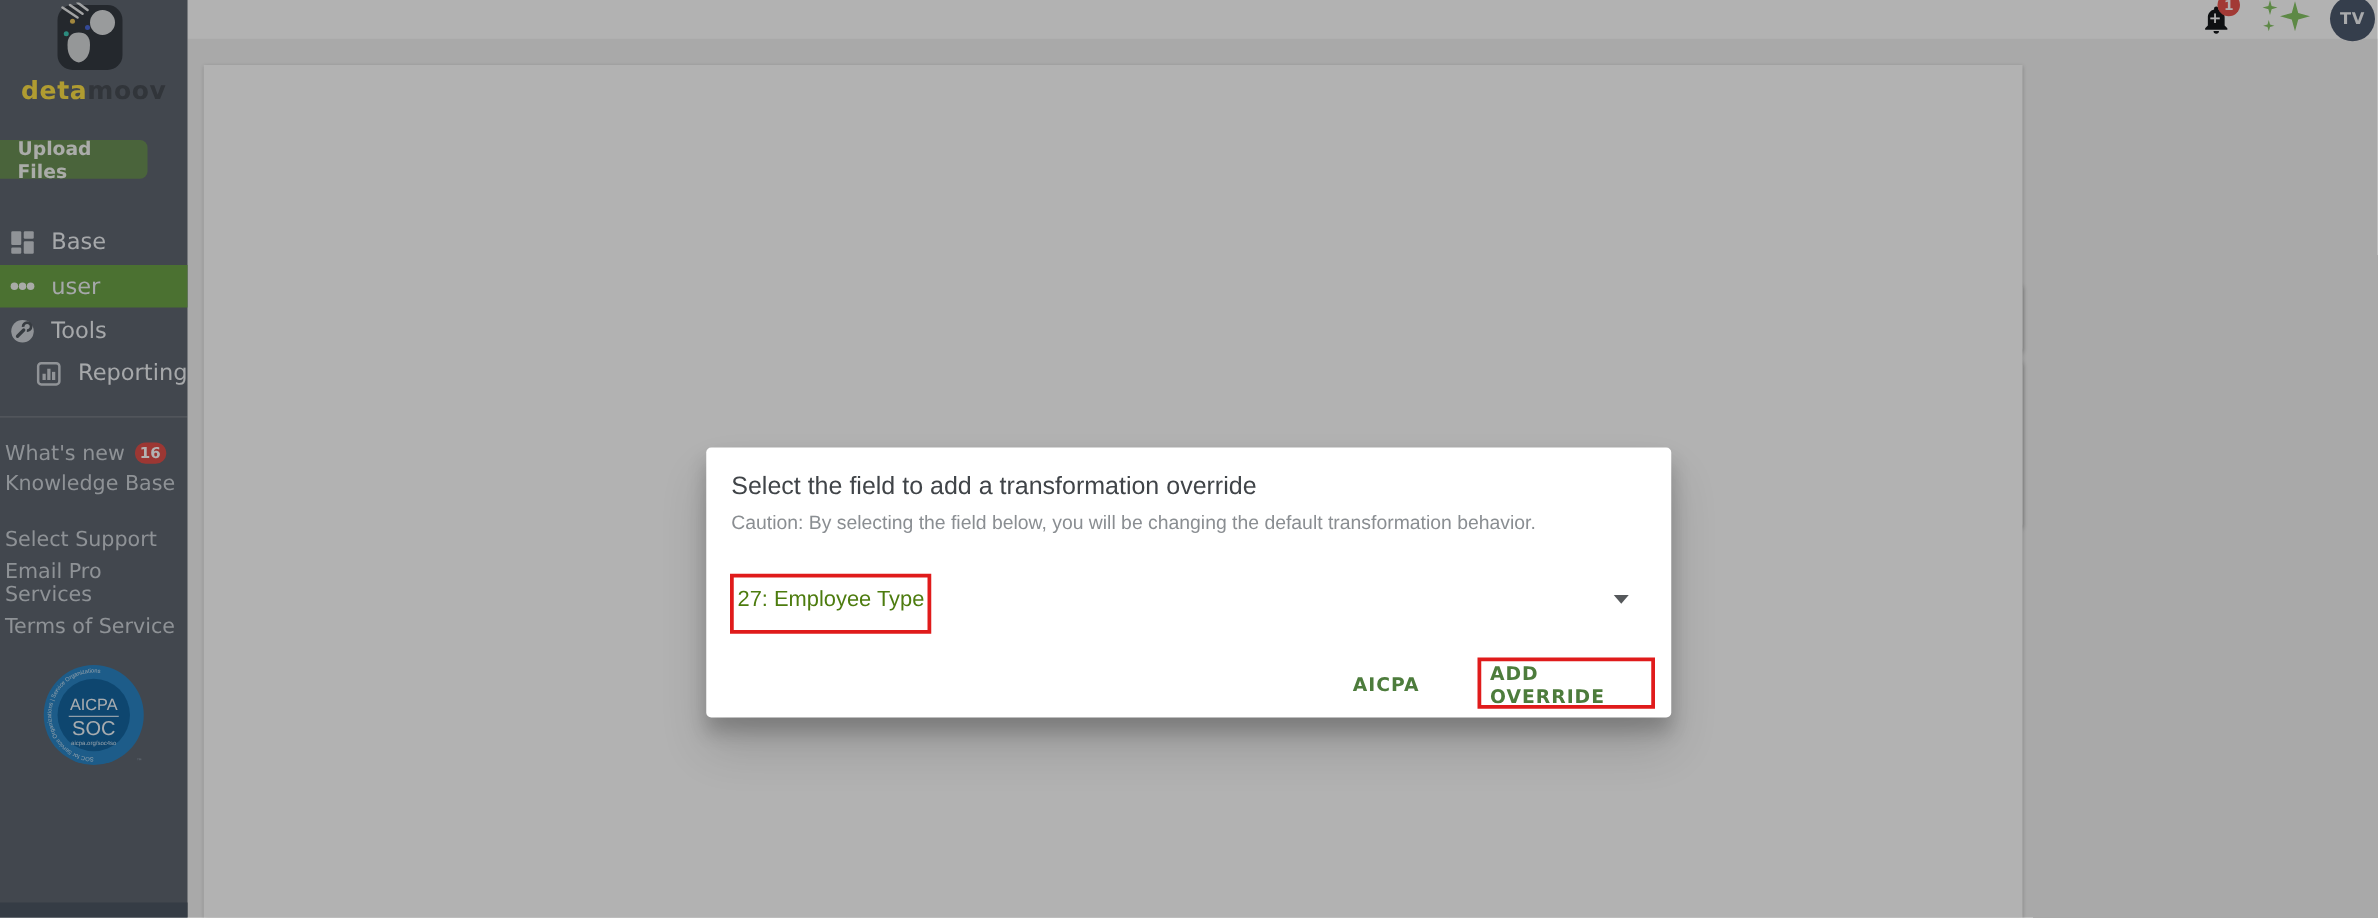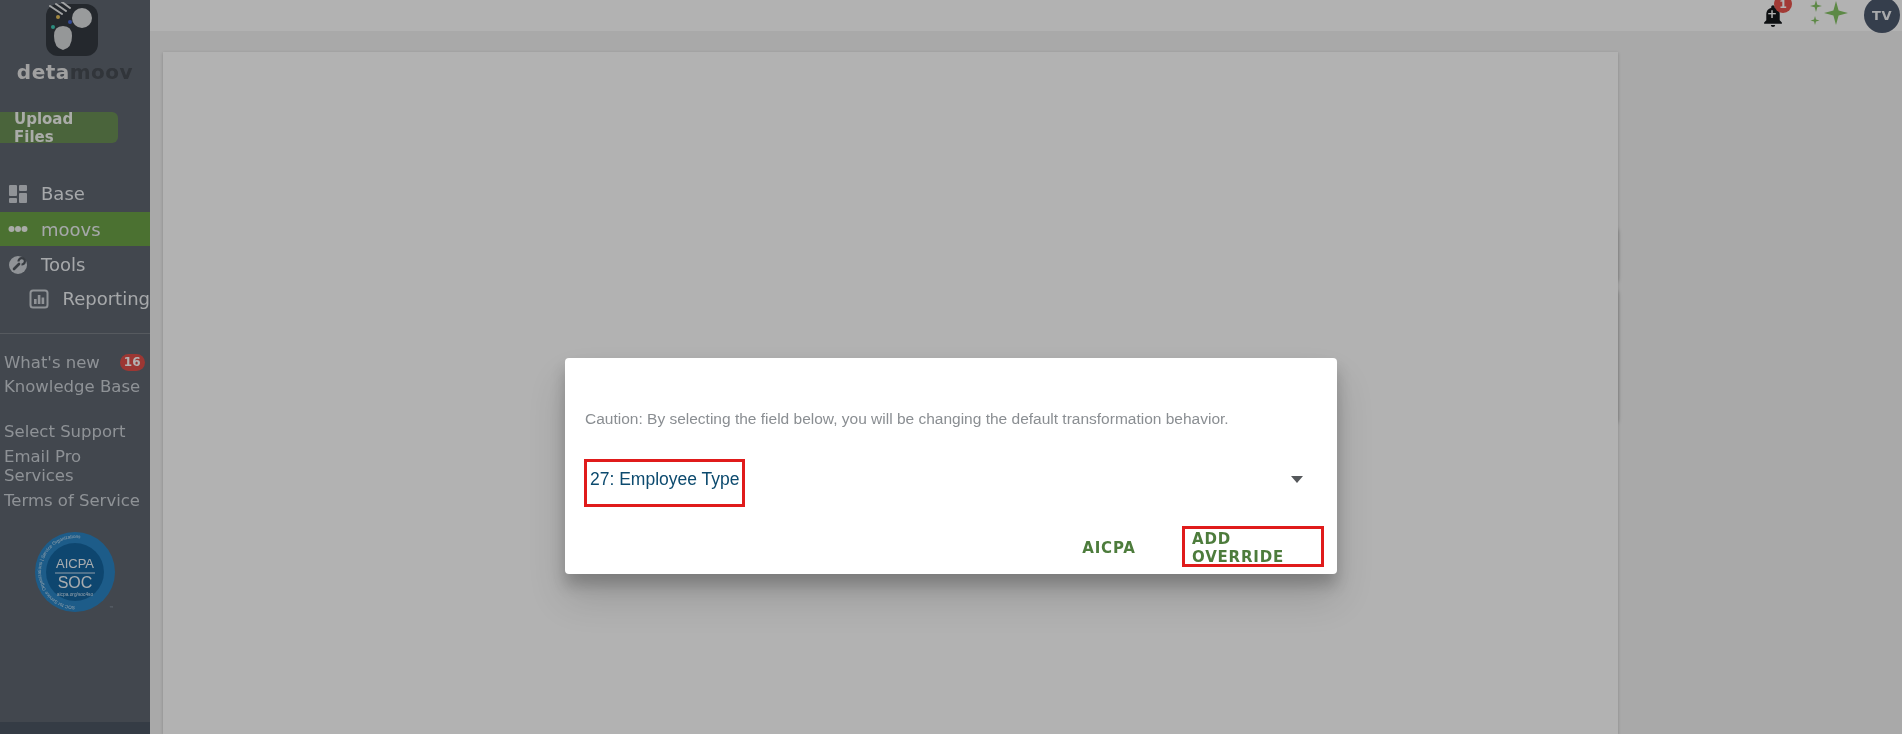--- a/index.html
+++ b/index.html
@@ -17,21 +17,21 @@
     display:flex; align-items:center; justify-content:center; }
   #sparkles { left:1656px; top:0; width:46px; height:30px; }
   #avatar { left:1714px; top:-3px; width:36px; height:36px; border-radius:50%;
     background:#4d596e; color:#f2f4f6; font-size:13px; font-weight:bold; letter-spacing:.5px;
     display:flex; align-items:center; justify-content:center; }
 
   
   #sidebar { left:0; top:0; width:150px; height:734px; background:#5f6670; z-index:2; }
   #logo-icon { left:40px; top:2px; width:62px; height:58px; }
   #brand { left:0; top:60px; width:150px; text-align:center; font-size:20px; font-weight:bold; letter-spacing:.5px; }
-  #brand .g { color:#e5e5e5; } #brand .d { color:#474c53; }
+  #brand .g { color:#fde047; } #brand .d { color:#474c53; }
   #upload-btn { left:0; top:112px; width:118px; height:31px; background:#6b9055;
     border-radius:0 6px 6px 0; color:#f4f6f2; font-size:15px; font-weight:bold;
     display:flex; align-items:center; padding-left:14px; cursor:pointer; }
   .nav-row { left:0; width:150px; height:33px; display:flex; align-items:center; padding-left:8px;
     color:#eef1f4; font-size:18px; cursor:pointer; }
   .nav-row .ni { width:20px; height:20px; margin-right:13px; flex:none; }
   .nav-active { background:#6ca347; }
   #divider { left:0; top:333px; width:150px; height:1px; background:rgba(255,255,255,.18); }
   .side-link { left:4px; height:20px; color:#ccd1d7; font-size:16.5px; display:flex; align-items:center; cursor:pointer; }
   .pill { margin-left:8px; min-width:21px; height:17px; padding:0 4px; border-radius:9px;
@@ -66,21 +66,21 @@
     color:#fff; font-size:12px; font-weight:bold; display:flex; align-items:center; justify-content:center; }
 
   
   #backdrop { left:0; top:0; width:1902px; height:734px; background:rgba(0,0,0,.30); z-index:10; }
   #modal { left:565px; top:358px; width:772px; height:216px; background:#fff; border-radius:4px;
     box-shadow:0 11px 15px rgba(0,0,0,.2),0 24px 38px rgba(0,0,0,.14); z-index:20;
     font-family:"Liberation Sans","DejaVu Sans",sans-serif; }
   #modal-title { left:20px; top:20px; font-size:20px; color:#404448; }
   #modal-caution { left:20px; top:52px; font-size:15.5px; color:#8a8e92; }
   #modal-select { left:16px; top:104px; width:740px; height:36px; cursor:pointer; }
-  #modal-select-value { left:9px; top:7px; font-size:17.5px; color:#0c4a6e;
+  #modal-select-value { left:9px; top:7px; font-size:17.5px; color:#4d7c0f;
     font-family:"Liberation Sans","DejaVu Sans",sans-serif; position:absolute; }
   #modal-caret { position:absolute; right:18px; top:14px; width:0; height:0;
     border-left:6px solid transparent; border-right:6px solid transparent; border-top:7px solid #55585b; }
   .modal-btn { top:175px; height:30px; border-radius:4px; color:#4d7c3c; font-size:15px; font-weight:bold;
     letter-spacing:.8px; display:flex; align-items:center; justify-content:center; cursor:pointer;
     font-family:"DejaVu Sans","Liberation Sans",sans-serif; }
   #btn-cancel { left:498px; width:92px; }
   #btn-confirm { left:627px; width:122px; }
   .anno { border:3px solid #e01b1b; z-index:30; }
   #anno-select { left:584px; top:459px; width:161px; height:48px; }
@@ -141,21 +141,21 @@
   <div class="nav-row nav-active abs" style="top:212px;height:34px;">
     <span class="ni">
       <svg viewBox="0 0 20 20">
           <g fill="#f2f5f0">
             <circle cx="3.5" cy="10" r="3"></circle>
             <circle cx="10" cy="10" r="3"></circle>
             <circle cx="16.5" cy="10" r="3"></circle>
           </g>
         </svg>
     </span>
-    <span>moovs</span>
+    <span>user</span>
   </div>
   <div class="nav-row abs" style="top:248px;">
     <span class="ni">
       <svg viewBox="0 0 20 20">
           <circle cx="10" cy="10" r="9" fill="#ced3d8"></circle>
           <path d="M6 14 L11 9" stroke="#50565e" stroke-width="2.6" stroke-linecap="round"></path>
           <path d="M10.5 6.5 a3.2 3.2 0 1 1 3 3" stroke="#50565e" stroke-width="2.2" fill="none"></path>
         </svg>
     </span>
     <span>Tools</span>
@@ -167,21 +167,21 @@
           <rect x="5" y="10" width="2.6" height="5" fill="#ced3d8"></rect>
           <rect x="8.8" y="6" width="2.6" height="9" fill="#ced3d8"></rect>
           <rect x="12.6" y="8.5" width="2.6" height="6.5" fill="#ced3d8"></rect>
         </svg>
     </span>
     <span>Reporting</span>
   </div>
 
   <div id="divider" class="abs"></div>
 
-  <div class="side-link abs" style="top:352px;gap:12px;">
+  <div class="side-link abs" style="top:352px;">
     <span>What's new</span>
     <span class="pill">16</span>
   </div>
   <div class="side-link abs" style="top:376px;">Knowledge Base</div>
   <div class="side-link abs" style="top:421px;">Select Support</div>
   <div class="side-link abs" style="top:456px;">Email Pro Services</div>
   <div class="side-link abs" style="top:490px;">Terms of Service</div>
 
   <div id="soc" class="abs">
     <svg viewBox="0 0 84 84">
@@ -304,20 +304,21 @@
 <div class="step-circle abs" style="left:440px;top:678px;">7</div>
 <div class="step-title abs" style="left:489px;top:684px;">Action - Name File</div>
 <div class="fieldbox abs" style="left:488px;top:714px;width:190px;height:20px;border-bottom:none;border-bottom-left-radius:0;border-bottom-right-radius:0;">
   <span class="legend">Delay the start of this actio</span>
 </div>
 <div class="fieldbox abs" style="left:688px;top:714px;width:472px;height:20px;border-bottom:none;border-bottom-left-radius:0;border-bottom-right-radius:0;"></div>
 
 <div id="backdrop" class="abs"></div>
 
 <div id="modal" class="abs">
+  <div id="modal-title" class="abs">Select the field to add a transformation override</div>
   <div id="modal-caution" class="abs">Caution: By selecting the field below, you will be changing the default transformation behavior.</div>
   <div id="modal-select" class="abs">
     <span id="modal-select-value">27: Employee Type</span>
     <span id="modal-caret"></span>
   </div>
   <div id="btn-cancel" class="modal-btn abs">AICPA</div>
   <div id="btn-confirm" class="modal-btn abs">ADD OVERRIDE</div>
 </div>
 
 <div id="anno-select" class="anno abs"></div>

